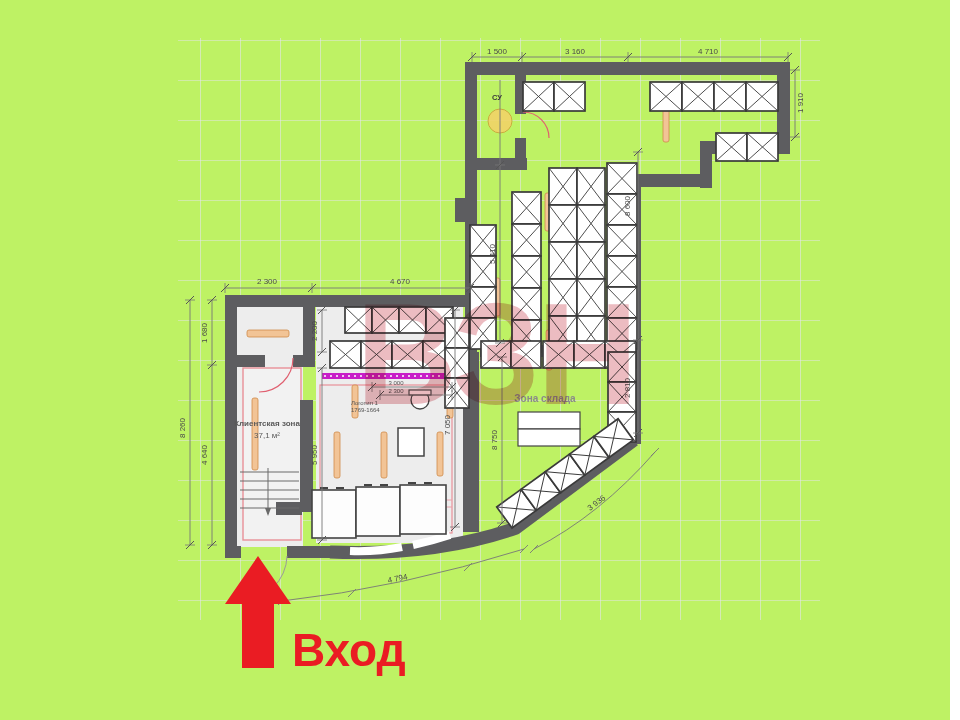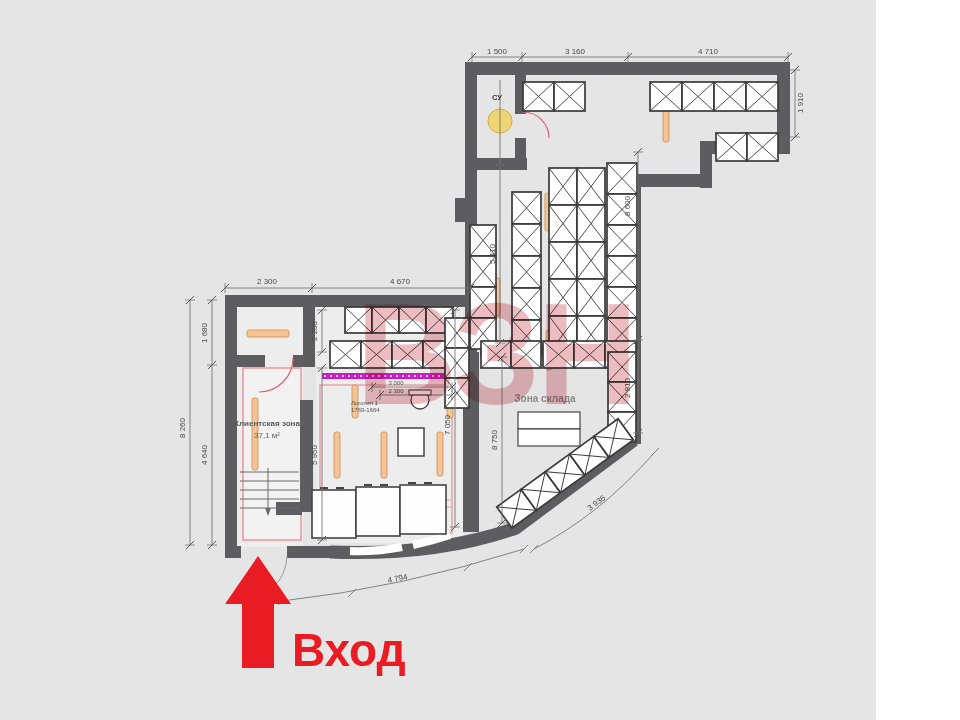--- a/index.html
+++ b/index.html
@@ -1,16 +1,16 @@
 <!DOCTYPE html>
 <html><head>
 <meta charset="utf-8">
 <style>
   html,body{margin:0;padding:0;background:#ffffff;}
-  .stage{position:relative;width:876px;height:720px;background:#e5e5e5;overflow:hidden;
+  .stage{position:relative;width:950px;height:720px;background:#bef264;overflow:hidden;
          font-family:"Liberation Sans", sans-serif;}
   svg text{font-family:"Liberation Sans", sans-serif;}
   .dim-label{fill:#4a4a4a;font-size:8px;}
   .dim-label-sm{fill:#555;font-size:6px;}
   .room-label{fill:#5a5a5a;font-size:8px;font-weight:bold;}
   .room-label2{fill:#5a5a5a;font-size:8px;}
   .zone-label{fill:#8a8a8a;font-size:10px;font-weight:bold;}
   .su-label{fill:#3a3a3a;font-size:7.5px;font-weight:bold;}
   .entry-label{fill:#ea1c23;font-size:46px;font-weight:bold;}
   .wm-logo{position:absolute;left:356px;top:284px;font-size:140px;line-height:1;

